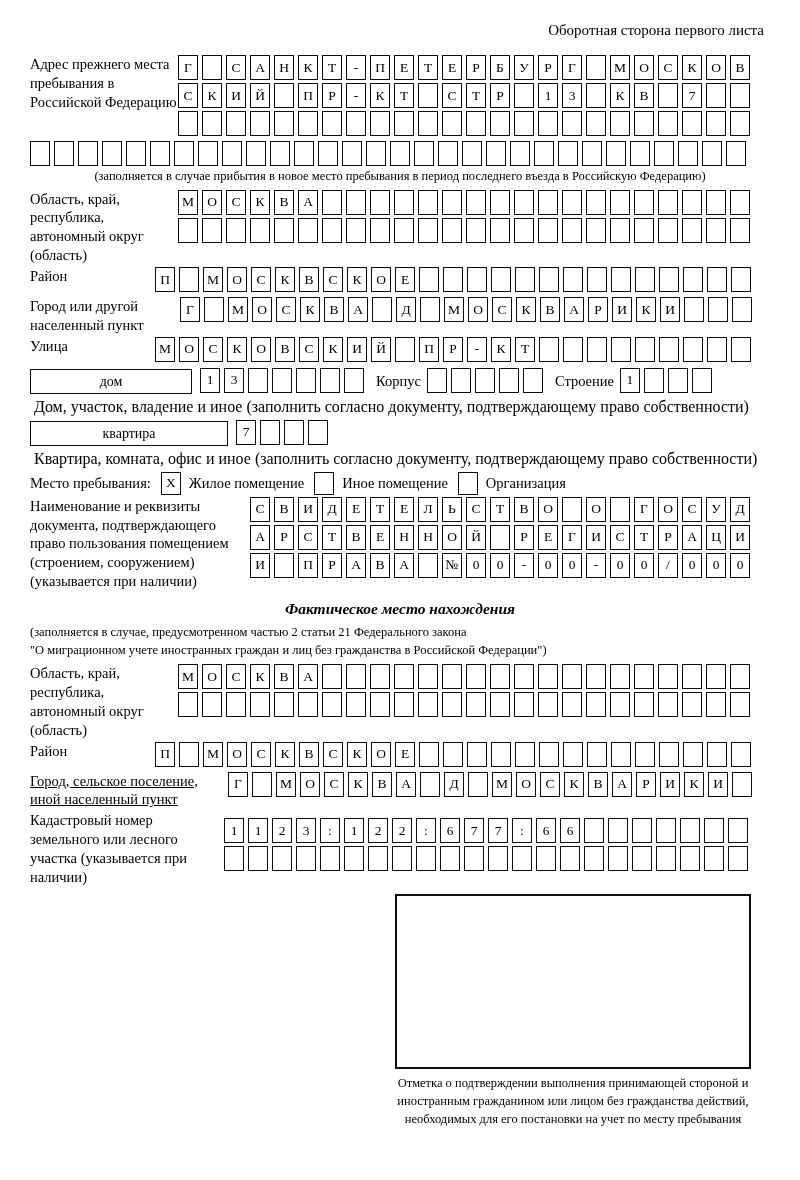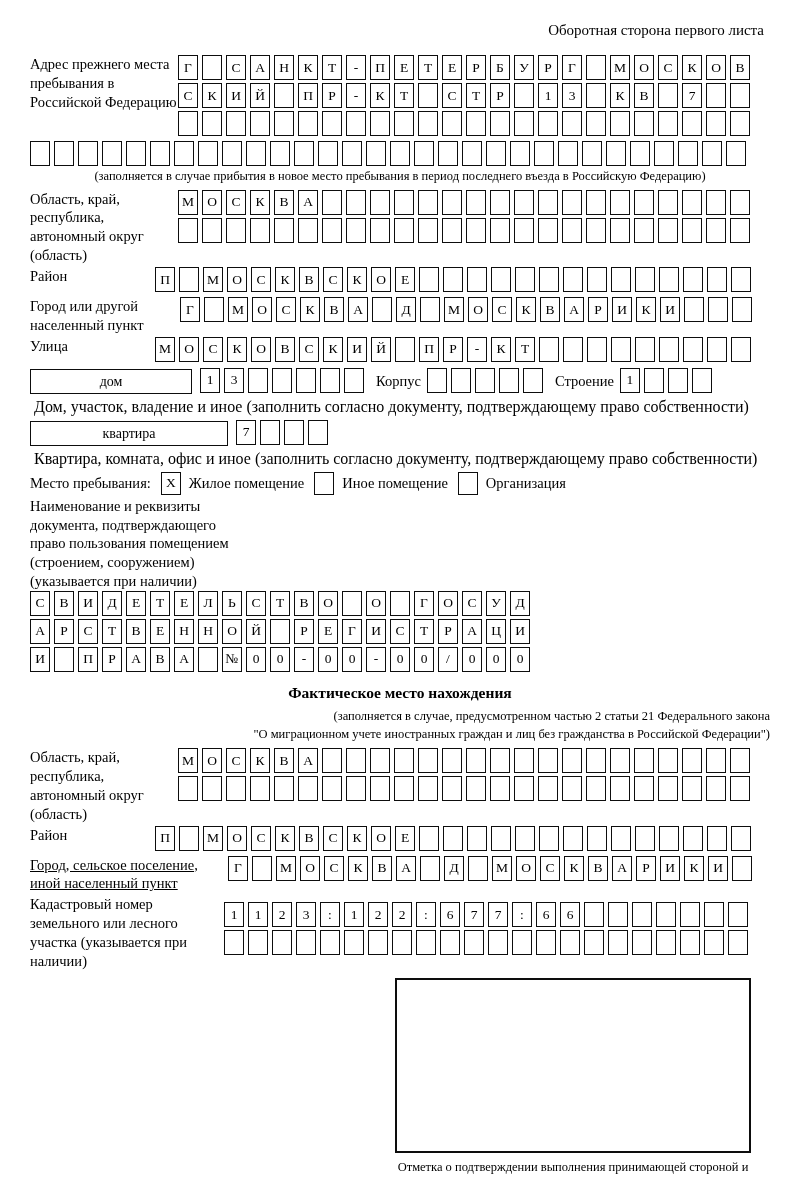--- a/index.html
+++ b/index.html
@@ -34,29 +34,29 @@
   .inl { font-size:14.5px; margin:0 6px 0 12px; }
   .caption { font-size:16px; margin:1px 0 4px 4px; }
   .stay { align-items:center; margin-top:4px; }
   .chk {
     box-sizing:border-box; flex:none; width:20px; height:23px;
     border:1.6px solid #0d0d0d; display:flex; align-items:center; justify-content:center;
     font-size:13.5px; margin:0 8px 0 10px;
   }
   .optlabel { font-size:14.5px; }
   .choose-note { font-size:12.5px; margin:2px 0 6px 160px; }
-  .fact-title { font-size:15.5px; font-weight:bold; text-align:center; margin:9px 0 5px 0; }
-  .fact-note { font-size:12.5px; text-align:right; line-height:1.45; margin-bottom:5px; }
+  .fact-title { font-size:15.5px; font-weight:bold; text-align:center; margin:9px 0 5px 0;font-style:italic; }
+  .fact-note { font-size:12.5px; text-align:left; line-height:1.45; margin-bottom:5px; }
   .cad-col { margin-top:7px; }
   .stamp-box {
     box-sizing:border-box; width:356px; height:175px;
     border:2px solid #0d0d0d; margin:7px 0 5px 365px;
   }
   .stamp-caption { width:386px; margin-left:350px; font-size:12.5px; text-align:center; line-height:1.45; }
-  .mb6 { margin-bottom:6px;flex-direction:column; }
+  .mb6 { margin-bottom:6px; }
 </style>
 </head>
 <body>
 
 <div class="page">
 
   <div class="hdr">Оборотная сторона первого листа</div>
 
   <div class="frow">
     <div class="flabel w148">Адрес прежнего места пребывания в Российской Федерацию</div>

